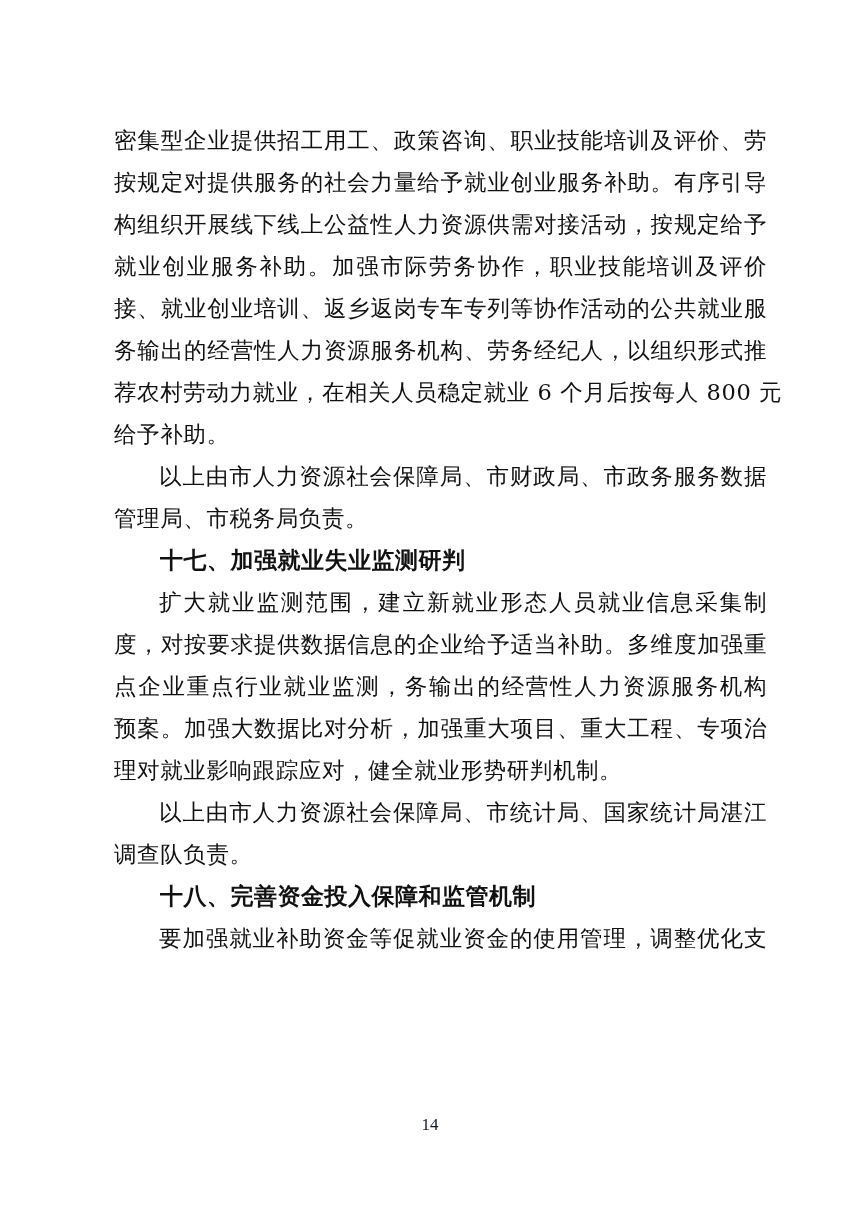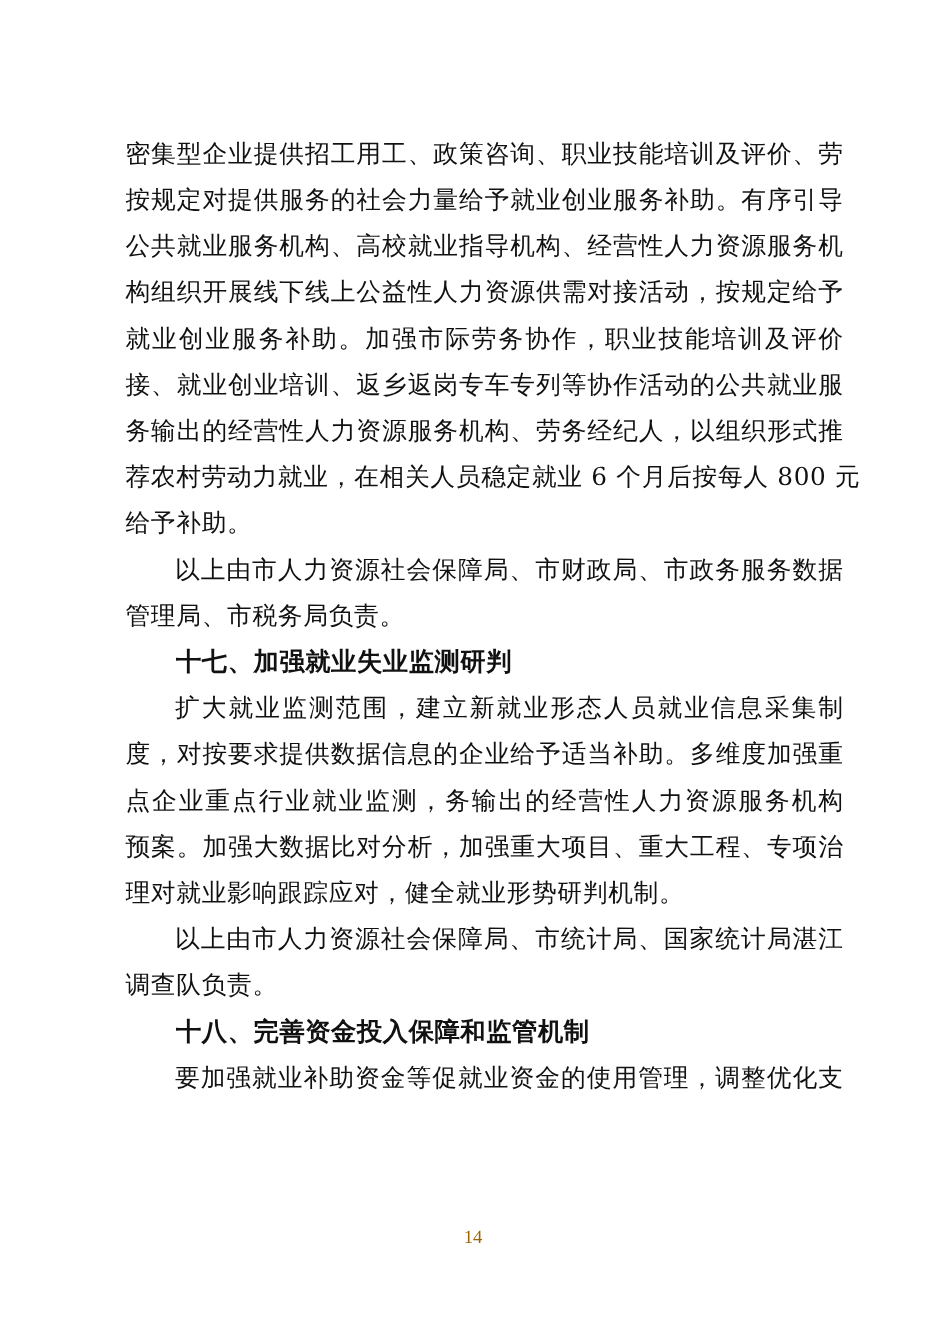--- a/index.html
+++ b/index.html
@@ -51,31 +51,30 @@
   }
   .page-number {
     position: absolute;
     top: 1114px;
     left: 0;
     width: 100%;
     text-align: center;
     font-size: 17px;
     line-height: 22px;
     font-family: "Liberation Serif", "DejaVu Serif", serif;
-    color: #a16207;
+    color: #0f172a;
   }
 </style>
 </head>
 <body>
 
 <div class="page">
   <div class="content">
     <div class="line">密集型企业提供招工用工、政策咨询、职业技能培训及评价、劳</div>
     <div class="line">按规定对提供服务的社会力量给予就业创业服务补助。有序引导</div>
-    <div class="line">公共就业服务机构、高校就业指导机构、经营性人力资源服务机</div>
     <div class="line">构组织开展线下线上公益性人力资源供需对接活动，按规定给予</div>
     <div class="line">就业创业服务补助。加强市际劳务协作，职业技能培训及评价</div>
     <div class="line">接、就业创业培训、返乡返岗专车专列等协作活动的公共就业服</div>
     <div class="line">务输出的经营性人力资源服务机构、劳务经纪人，以组织形式推</div>
     <div class="line">荐农村劳动力就业，在相关人员稳定就业 6 个月后按每人 800 元</div>
     <div class="line end">给予补助。</div>
     <div class="line indent">以上由市人力资源社会保障局、市财政局、市政务服务数据</div>
     <div class="line end">管理局、市税务局负责。</div>
     <div class="line heading">十七、加强就业失业监测研判</div>
     <div class="line indent">扩大就业监测范围，建立新就业形态人员就业信息采集制</div>

